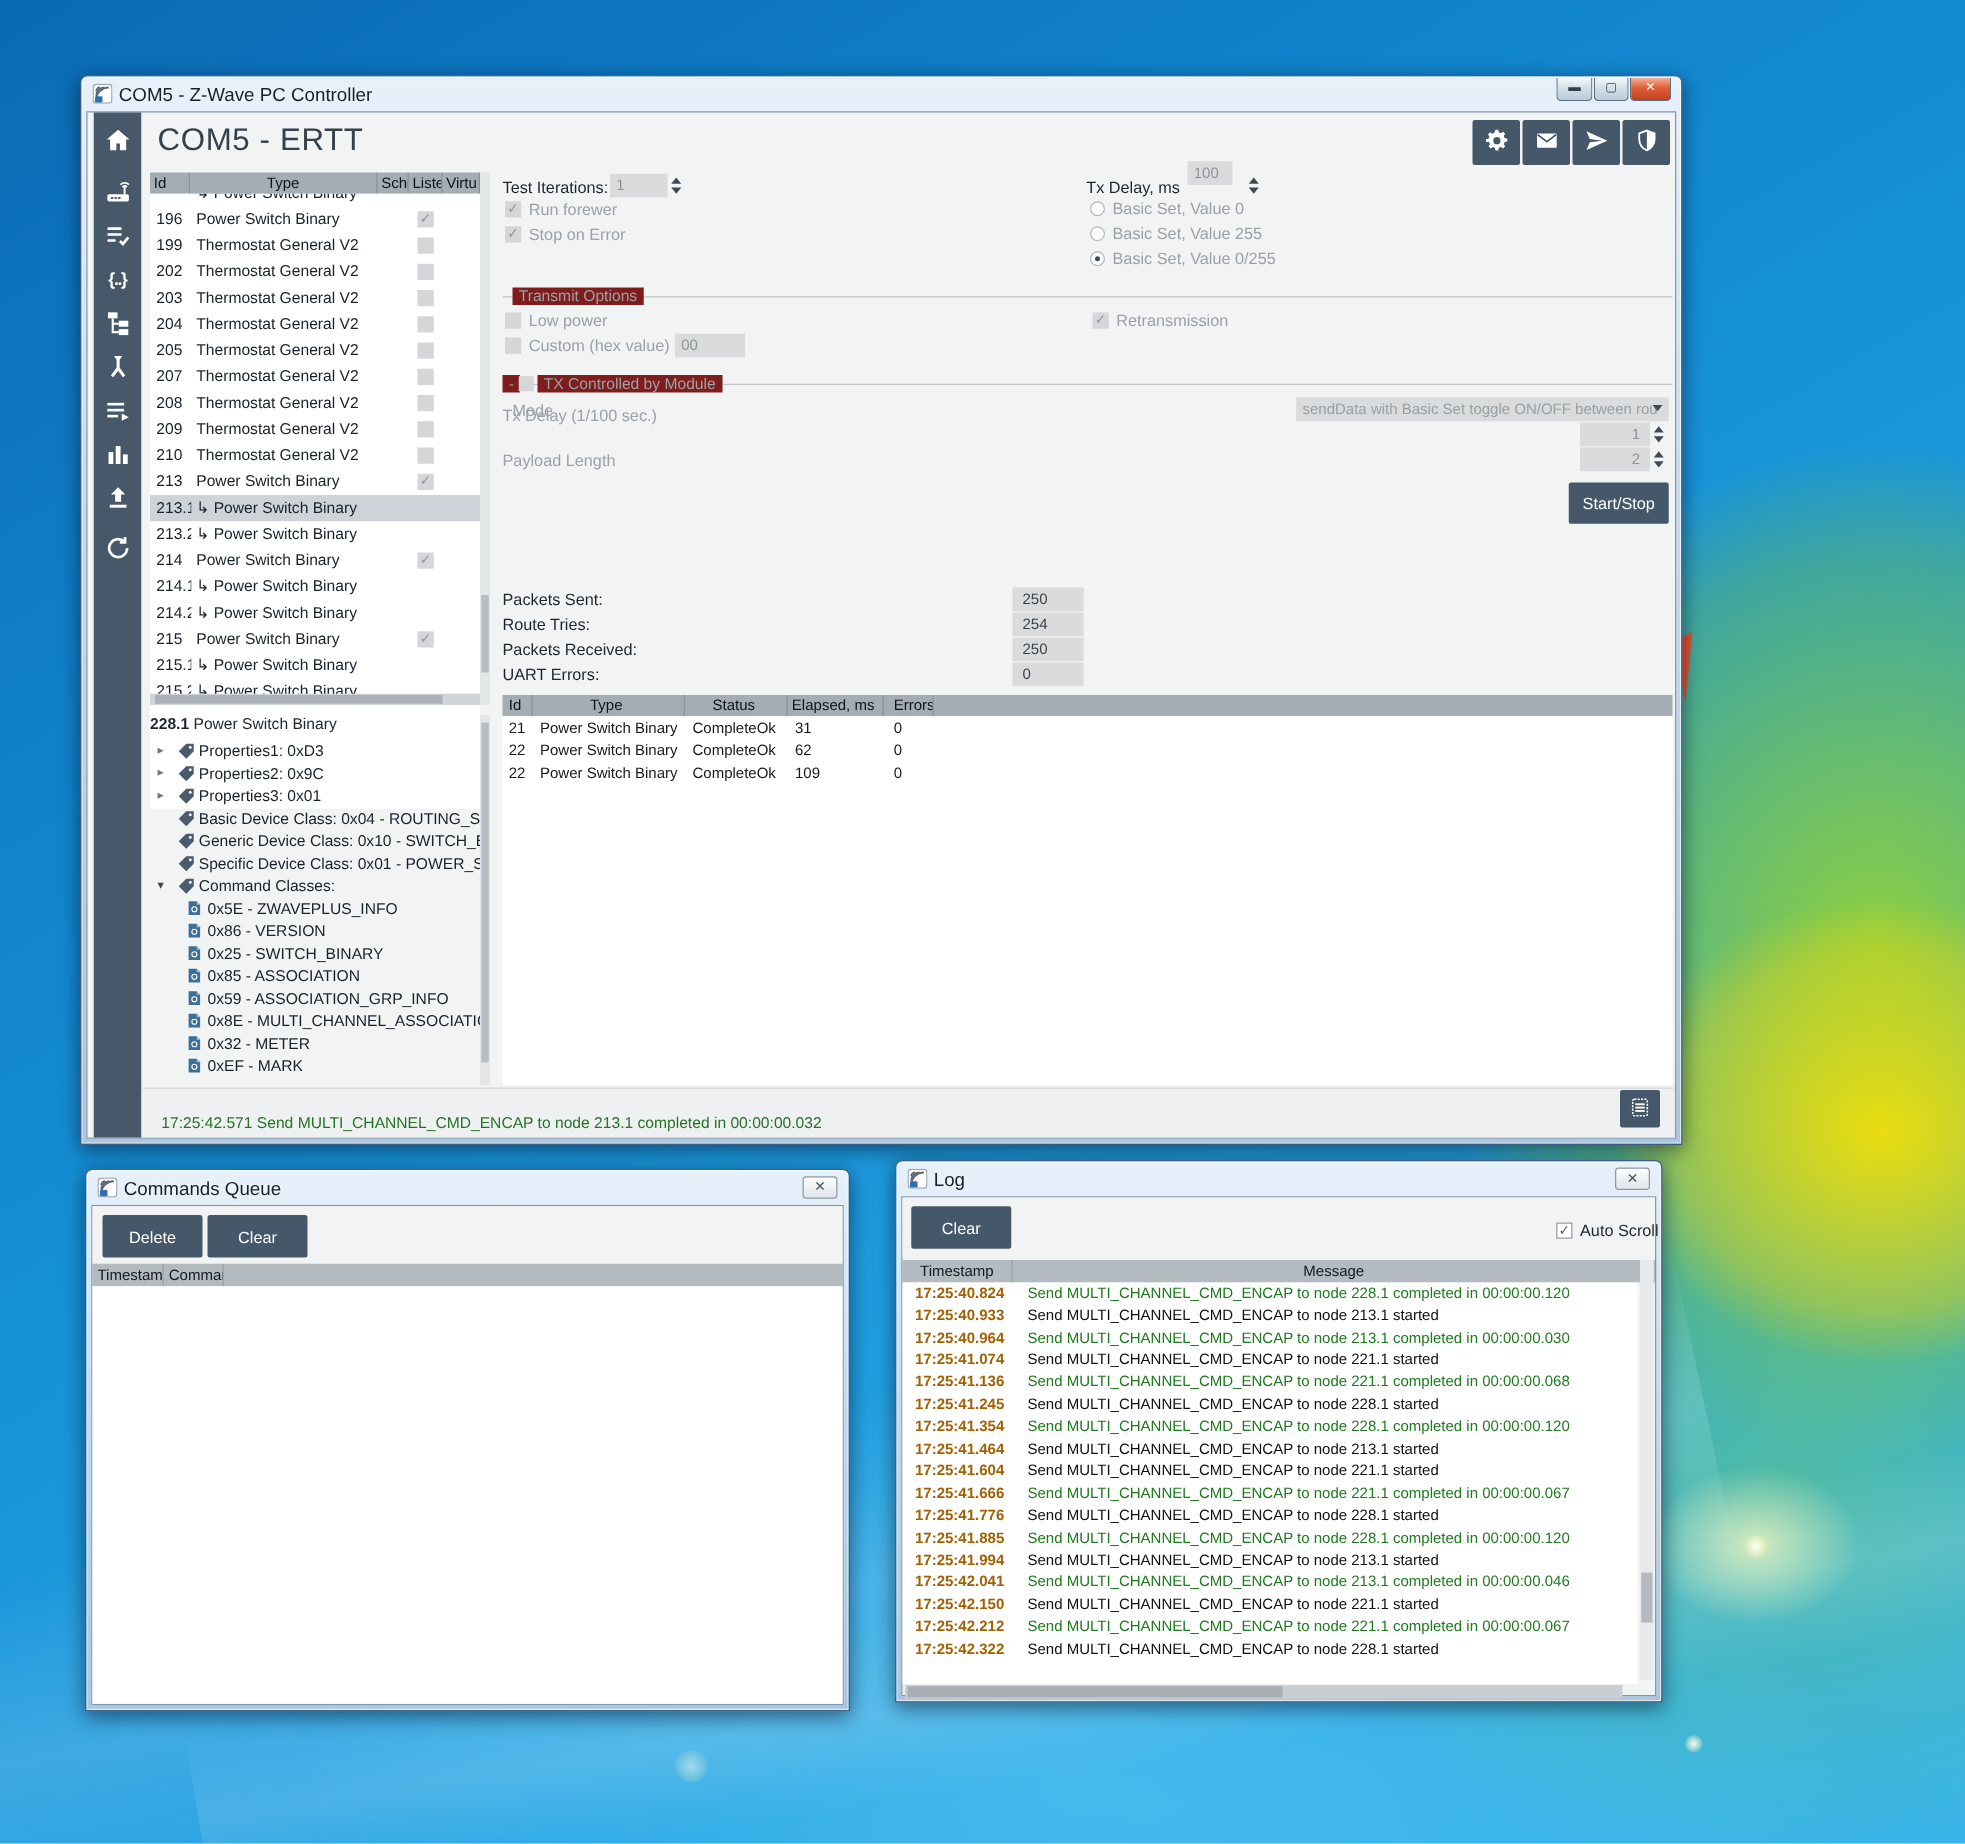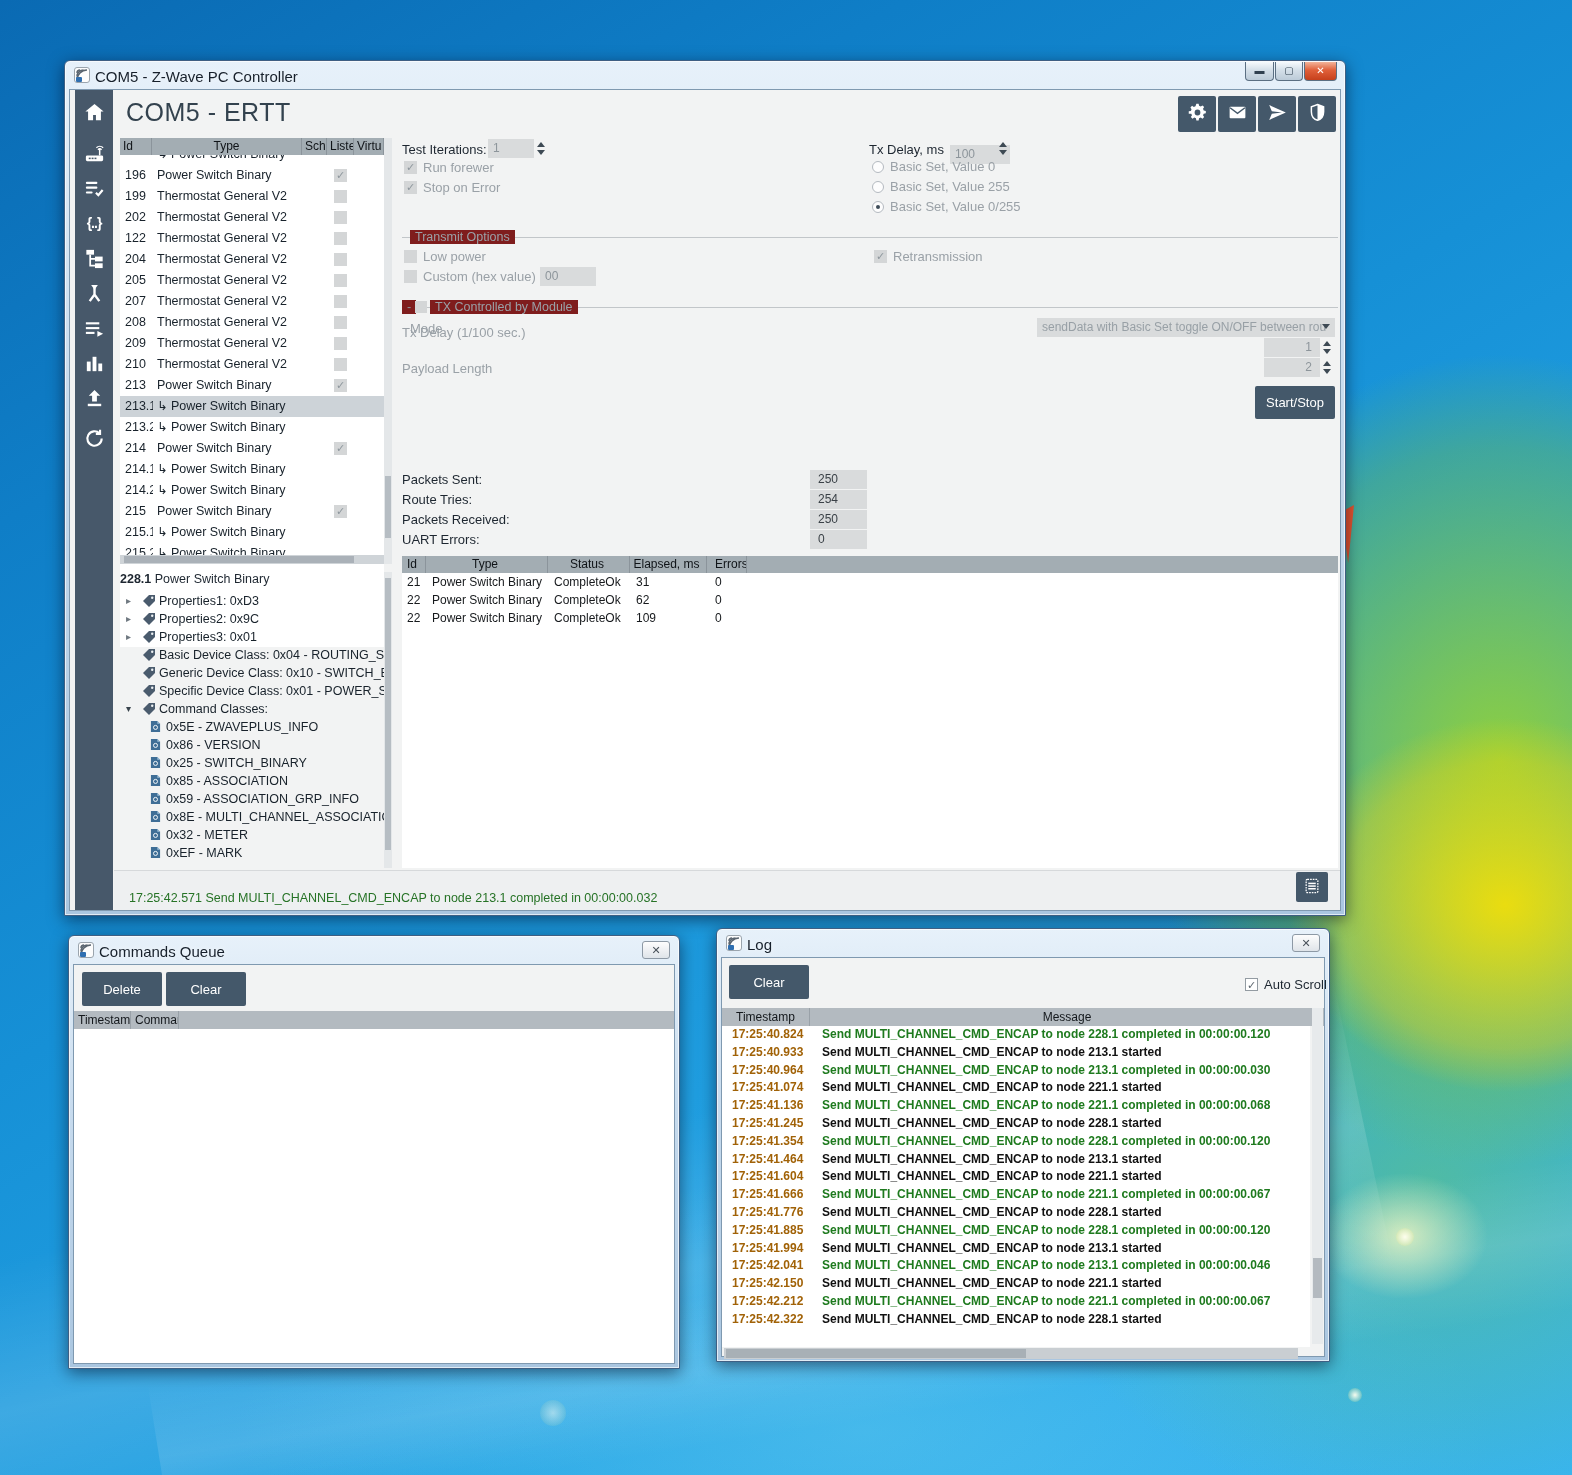--- a/index.html
+++ b/index.html
@@ -130,21 +130,21 @@
 
   
   .subtool{position:absolute;left:0;right:0;top:0;height:46px;background:#f2f3f3}
   .sbtn{position:absolute;top:7px;width:80px;height:34px;background:#44586a;color:#fff;font-size:13px;
         display:flex;align-items:center;justify-content:center;border-radius:2px}
   .tblhead{position:absolute;left:0;right:0;display:flex;background:#b3bac0;font-size:12px;color:#14181c;height:18px}
   .thc{border-right:1px solid #99a1a8;padding:2px 4px;white-space:nowrap;overflow:hidden}
   .log-body{position:absolute;left:0;right:14px;top:68px;height:321px;background:#fff;overflow:hidden}
   .log-row{position:relative;height:17.8px;line-height:17.8px;white-space:nowrap}
   .log-t{position:absolute;left:10px;font-size:12px;font-weight:bold;color:#a16207}
-  .log-m{position:absolute;left:100px;font-size:12px;font-weight:bold;color:#111}
+  .log-m{position:absolute;left:100px;font-size:12px;font-weight:normal;color:#111}
   .log-m.ok{color:#1e7a1e}
 </style>
 </head>
 <body>
 
 <div class="desktop">
   <div class="streak s1"></div>
   <div class="streak s2"></div>
   <div class="abs redbit"></div>
   <div class="abs dot" style="left:1396px;top:1228px;width:18px;height:18px"></div>
@@ -300,21 +300,21 @@
           <div class="nl-id">199</div>
           <div class="nl-type">Thermostat General V2</div>
           <div class="nl-cb"></div>
         </div>
         <div class="nl-row">
           <div class="nl-id">202</div>
           <div class="nl-type">Thermostat General V2</div>
           <div class="nl-cb"></div>
         </div>
         <div class="nl-row">
-          <div class="nl-id">122</div>
+          <div class="nl-id">203</div>
           <div class="nl-type">Thermostat General V2</div>
           <div class="nl-cb"></div>
         </div>
         <div class="nl-row">
           <div class="nl-id">204</div>
           <div class="nl-type">Thermostat General V2</div>
           <div class="nl-cb"></div>
         </div>
         <div class="nl-row">
           <div class="nl-id">205</div>
@@ -518,21 +518,21 @@
       </div>
 
     <span class="lbl" style="left:332px;top:52px">Test Iterations:</span>
     <span class="inputbox" style="left:418px;top:49px;width:46px">1</span>
     <span class="spin" style="left:466px;top:49px">
         <i class="up"></i>
         <i class="dn"></i>
       </span>
 
     <span class="lbl" style="left:799px;top:52px">Tx Delay, ms</span>
-    <span class="inputbox" style="left:880px;top:55px;width:60px">100</span>
+    <span class="inputbox" style="left:880px;top:39px;width:36px">100</span>
     <span class="spin" style="left:928px;top:49px">
         <i class="up"></i>
         <i class="dn"></i>
       </span>
 
     <span class="cbx on" style="left:334px;top:71px"></span>
     <span class="glbl" style="left:353px;top:70px">Run forewer</span>
     <span class="cbx on" style="left:334px;top:91px"></span>
     <span class="glbl" style="left:353px;top:90px">Stop on Error</span>
 

